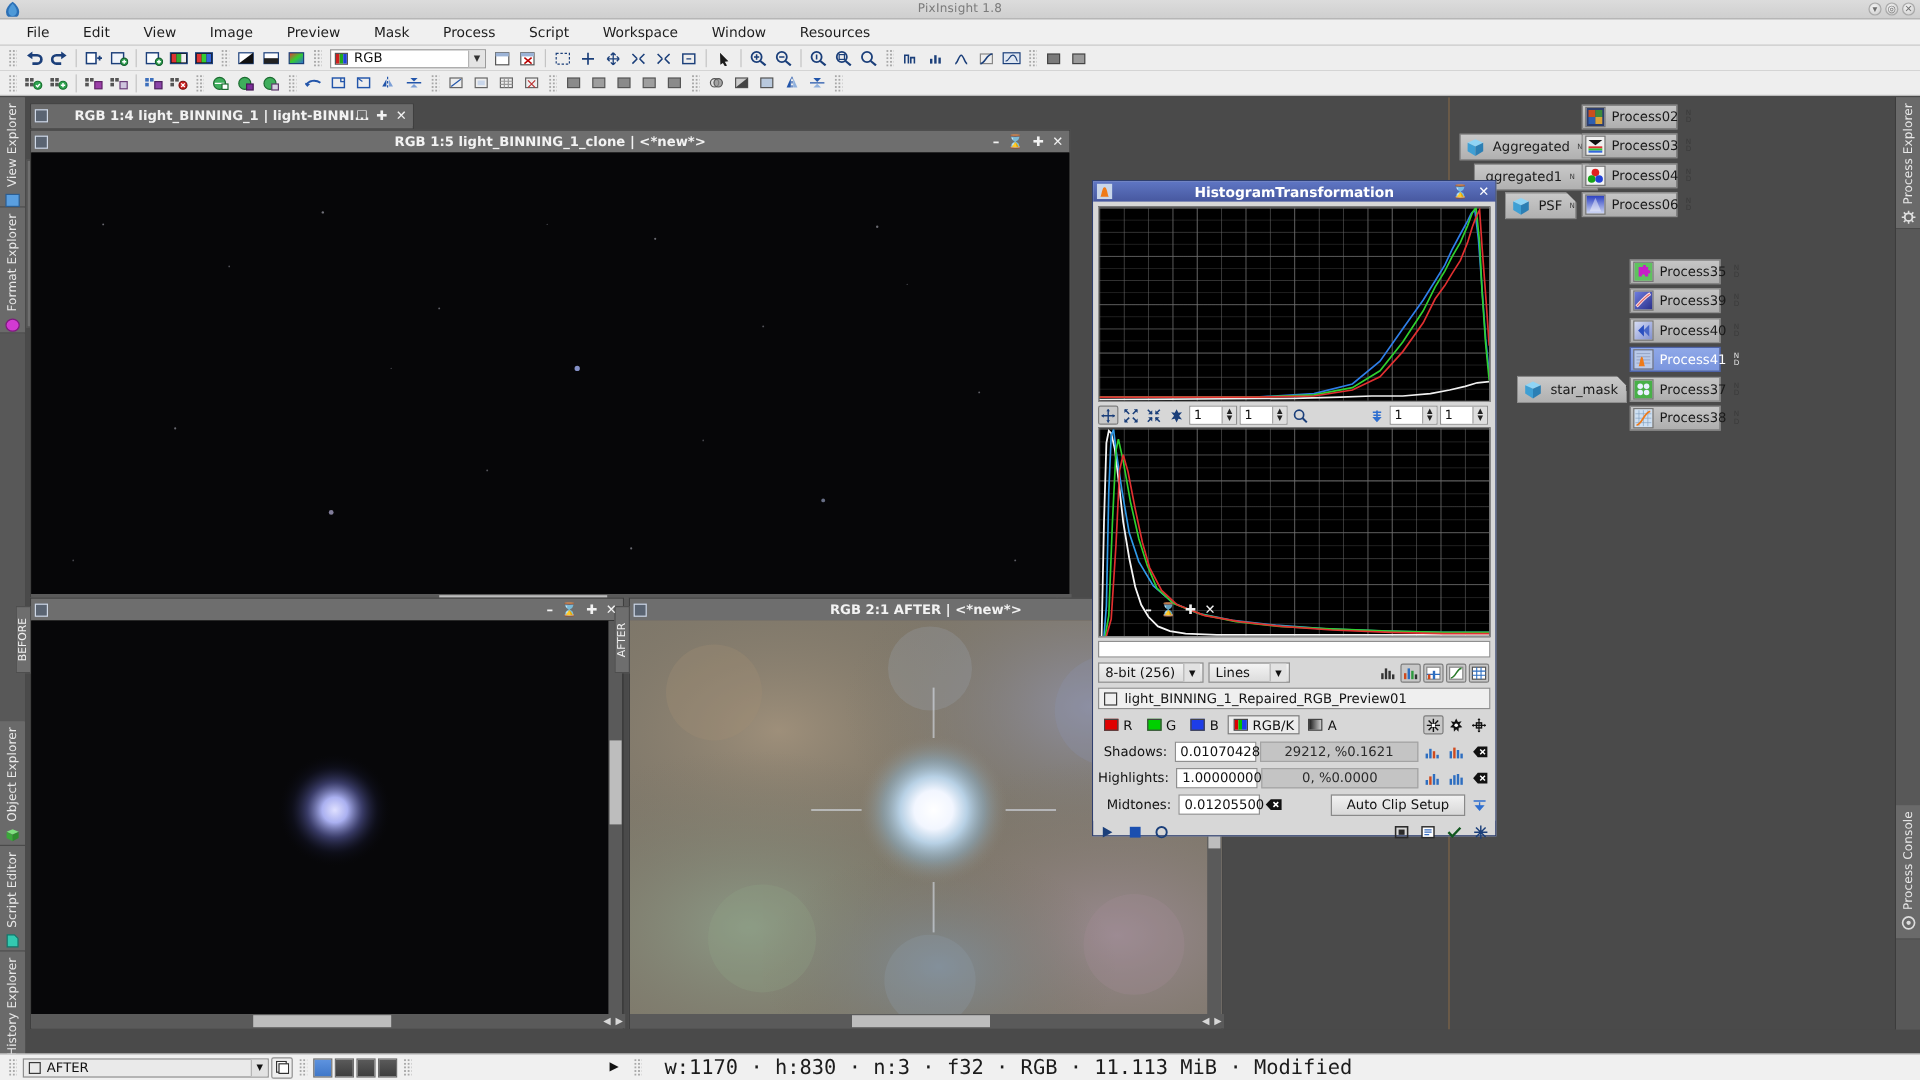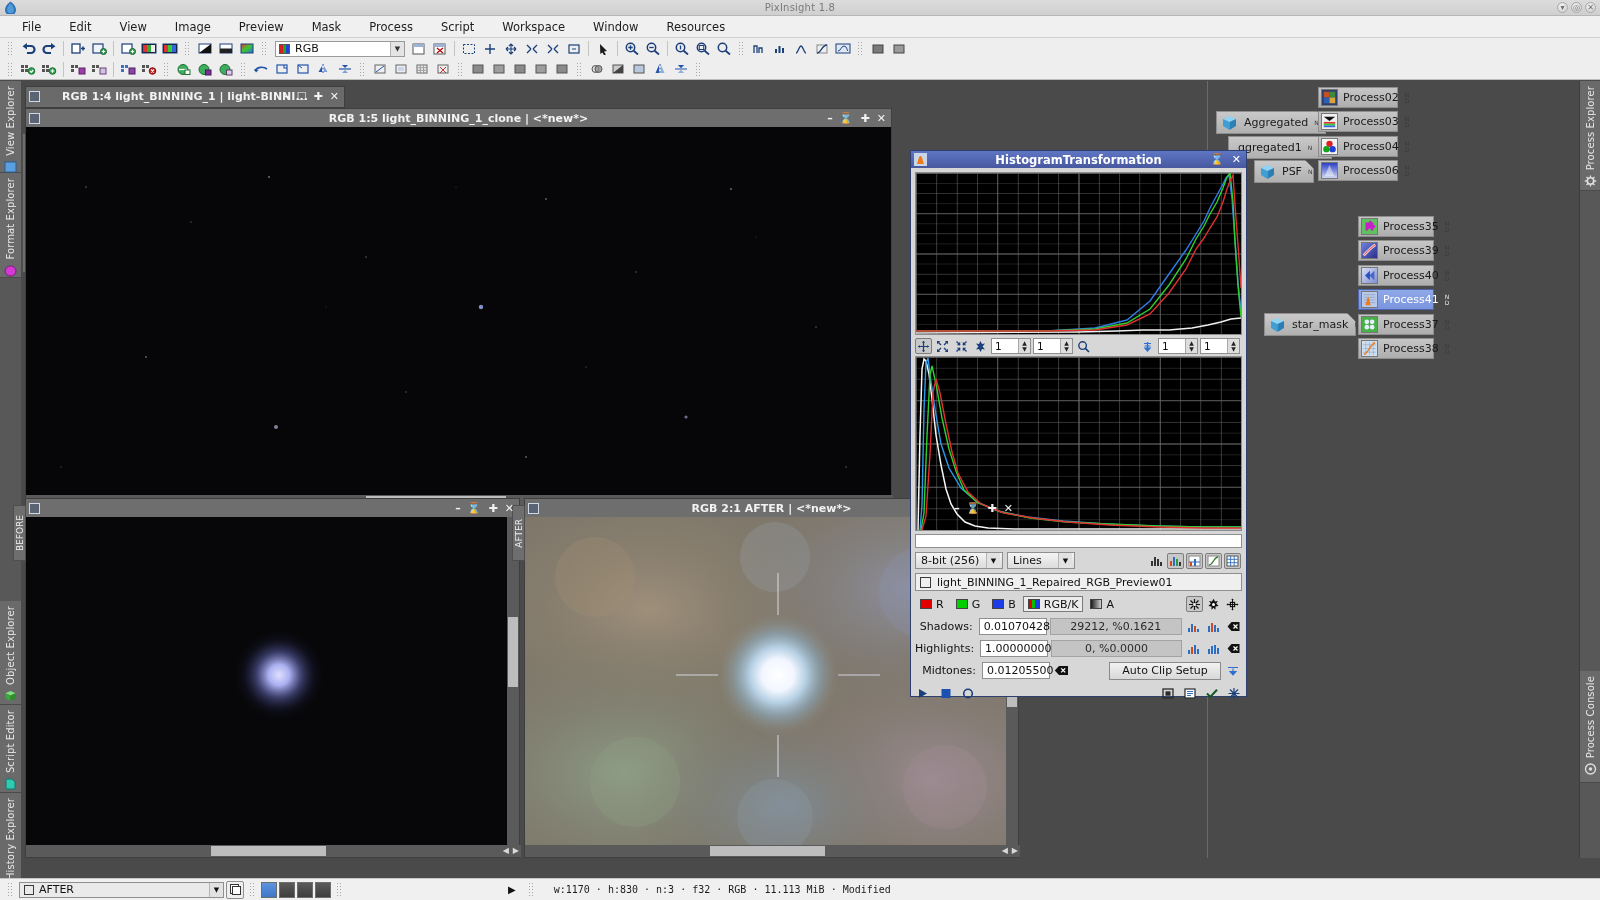--- a/index.html
+++ b/index.html
@@ -290,21 +290,21 @@
   .viewsel .vico { width:10px;height:10px;border:1.5px solid #3a3a3a; flex:none;}
   .viewsel .arrow {
     margin-left:auto; width:14px;height:14px; background:#e2e2e2;
     border-left:1px solid #b5b5b5; display:flex;align-items:center;justify-content:center; font-size:7px;
   }
   .minithumb {
     width:16px;height:16px; border:1px solid #6e6e6e; flex:none;
   }
   .status-text {
     font-family:"DejaVu Sans Mono","Liberation Mono",monospace;
-    font-size:10px; color:#1c1c1c; margin-left:14px; white-space:nowrap;
+    font-size:17px; color:#1c1c1c; margin-left:14px; white-space:nowrap;
   }
   .play-icon { margin-left:12px; font-size:10px; color:#111; }
 </style>
 </head>
 <body>
 
 <div id="app">
 
   <div class="titlebar">
     <svg class="tb-logo" viewBox="0 0 13 13">

